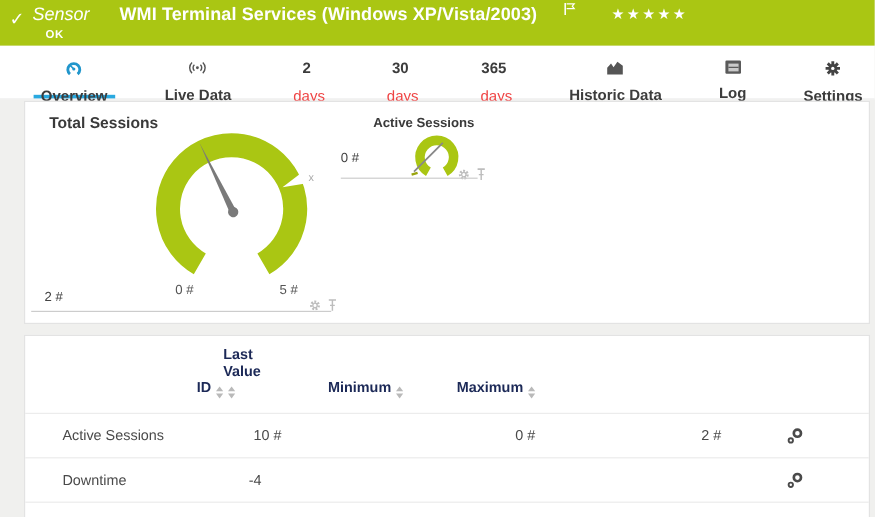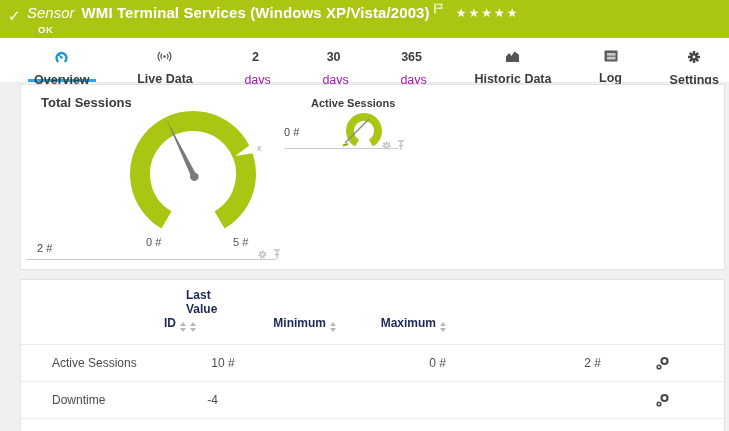--- a/index.html
+++ b/index.html
@@ -5,32 +5,32 @@
   html,body{margin:0;padding:0;}
   body{
     width:729px;height:431px;overflow:hidden;position:relative;
     background:#f0f0ee;
     font-family:"Liberation Sans","DejaVu Sans",sans-serif;
     -webkit-font-smoothing:antialiased;
   }
   
   .topbar{position:relative;height:38px;background:#aac613;color:#fff;}
   .topbar .check{position:absolute;left:8px;top:7px;font-size:15px;font-weight:bold;}
-  .titlerow{position:absolute;left:27px;top:4px;display:flex;align-items:baseline;white-space:nowrap;}
+  .titlerow{position:absolute;left:27px;top:4px;display:flex;align-items:baseline;white-space:nowrap;gap:18px;}
   .kind{font-style:italic;font-size:15px;margin-right:7px;}
   .sensor-title{font-size:15px;font-weight:bold;letter-spacing:.1px;text-align:right;}
   .flagwrap{margin-left:4px;position:relative;top:-4px;}
   .stars{margin-left:12px;font-size:12px;letter-spacing:2px;position:relative;top:-1px;}
   .statusrow{position:absolute;left:38px;top:24px;font-size:9.5px;font-weight:bold;letter-spacing:.5px;}
   
   .tabbar{background:#fff;padding:12px 4px 0 28px;height:32px;display:flex;align-items:stretch;
           justify-content:space-between;border-bottom:1px solid #ececec;box-sizing:content-box;}
   .tab{display:flex;align-items:center;gap:9px;padding:0 6px 3px 6px;cursor:pointer;
        font-size:12.5px;color:#3c3c3c;font-weight:bold;white-space:nowrap;flex-direction:column;}
-  .tab .unit{font-weight:normal;color:#a21caf;margin-left:4px;}
+  .tab .unit{font-weight:normal;color:#ef4444;margin-left:4px;}
   .tab.active{border-bottom:3px solid #29a9e0;padding-bottom:0;}
   .tab svg{flex:0 0 auto;}
   
   .panel{position:relative;margin-left:20px;width:705px;background:#fff;border:1px solid #e3e3e3;box-sizing:border-box;}
   .panel.gauges{margin-top:1px;height:186px;}
   .panel.channels{margin-top:9px;height:168px;}
   .panel-title{position:absolute;font-weight:bold;color:#3a3a3a;}
   .pt-big{left:20px;top:10px;font-size:13px;}
   .pt-small{left:290px;top:12px;font-size:11px;}
   .gauge-label{position:absolute;font-size:11px;color:#555;}

